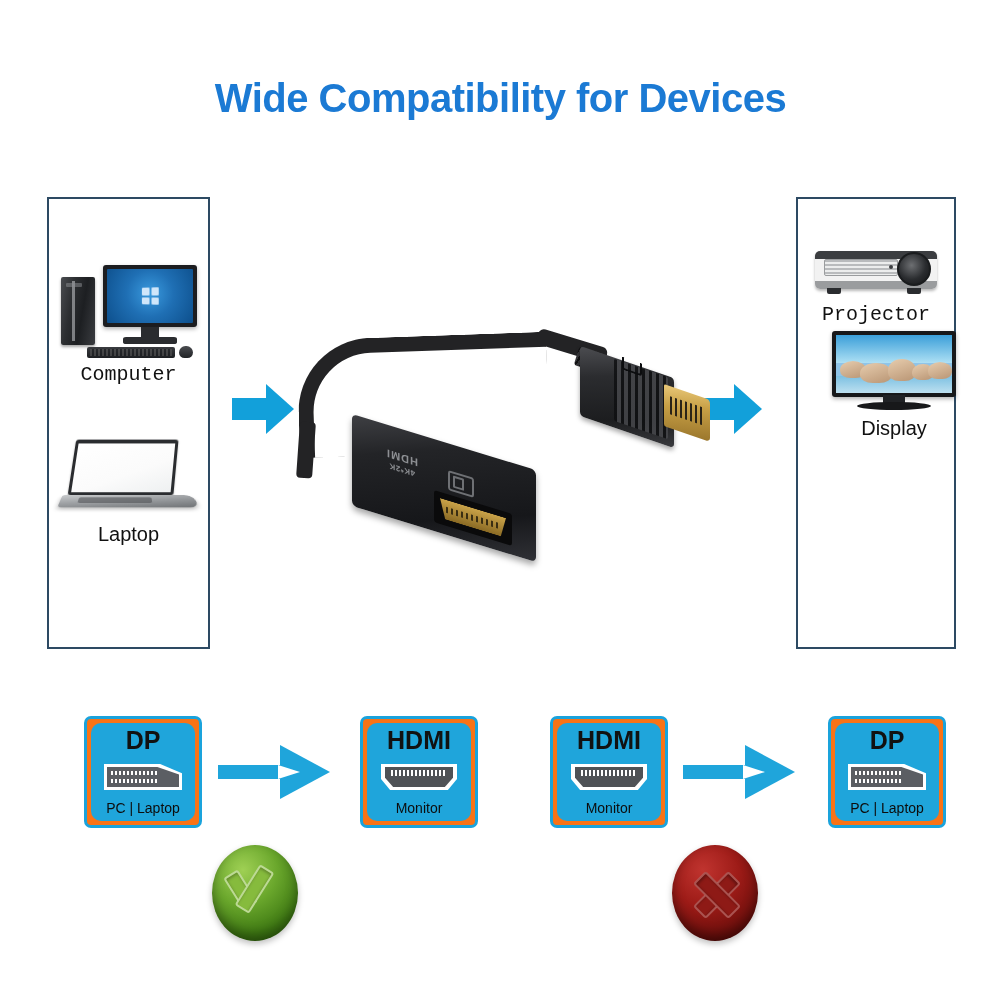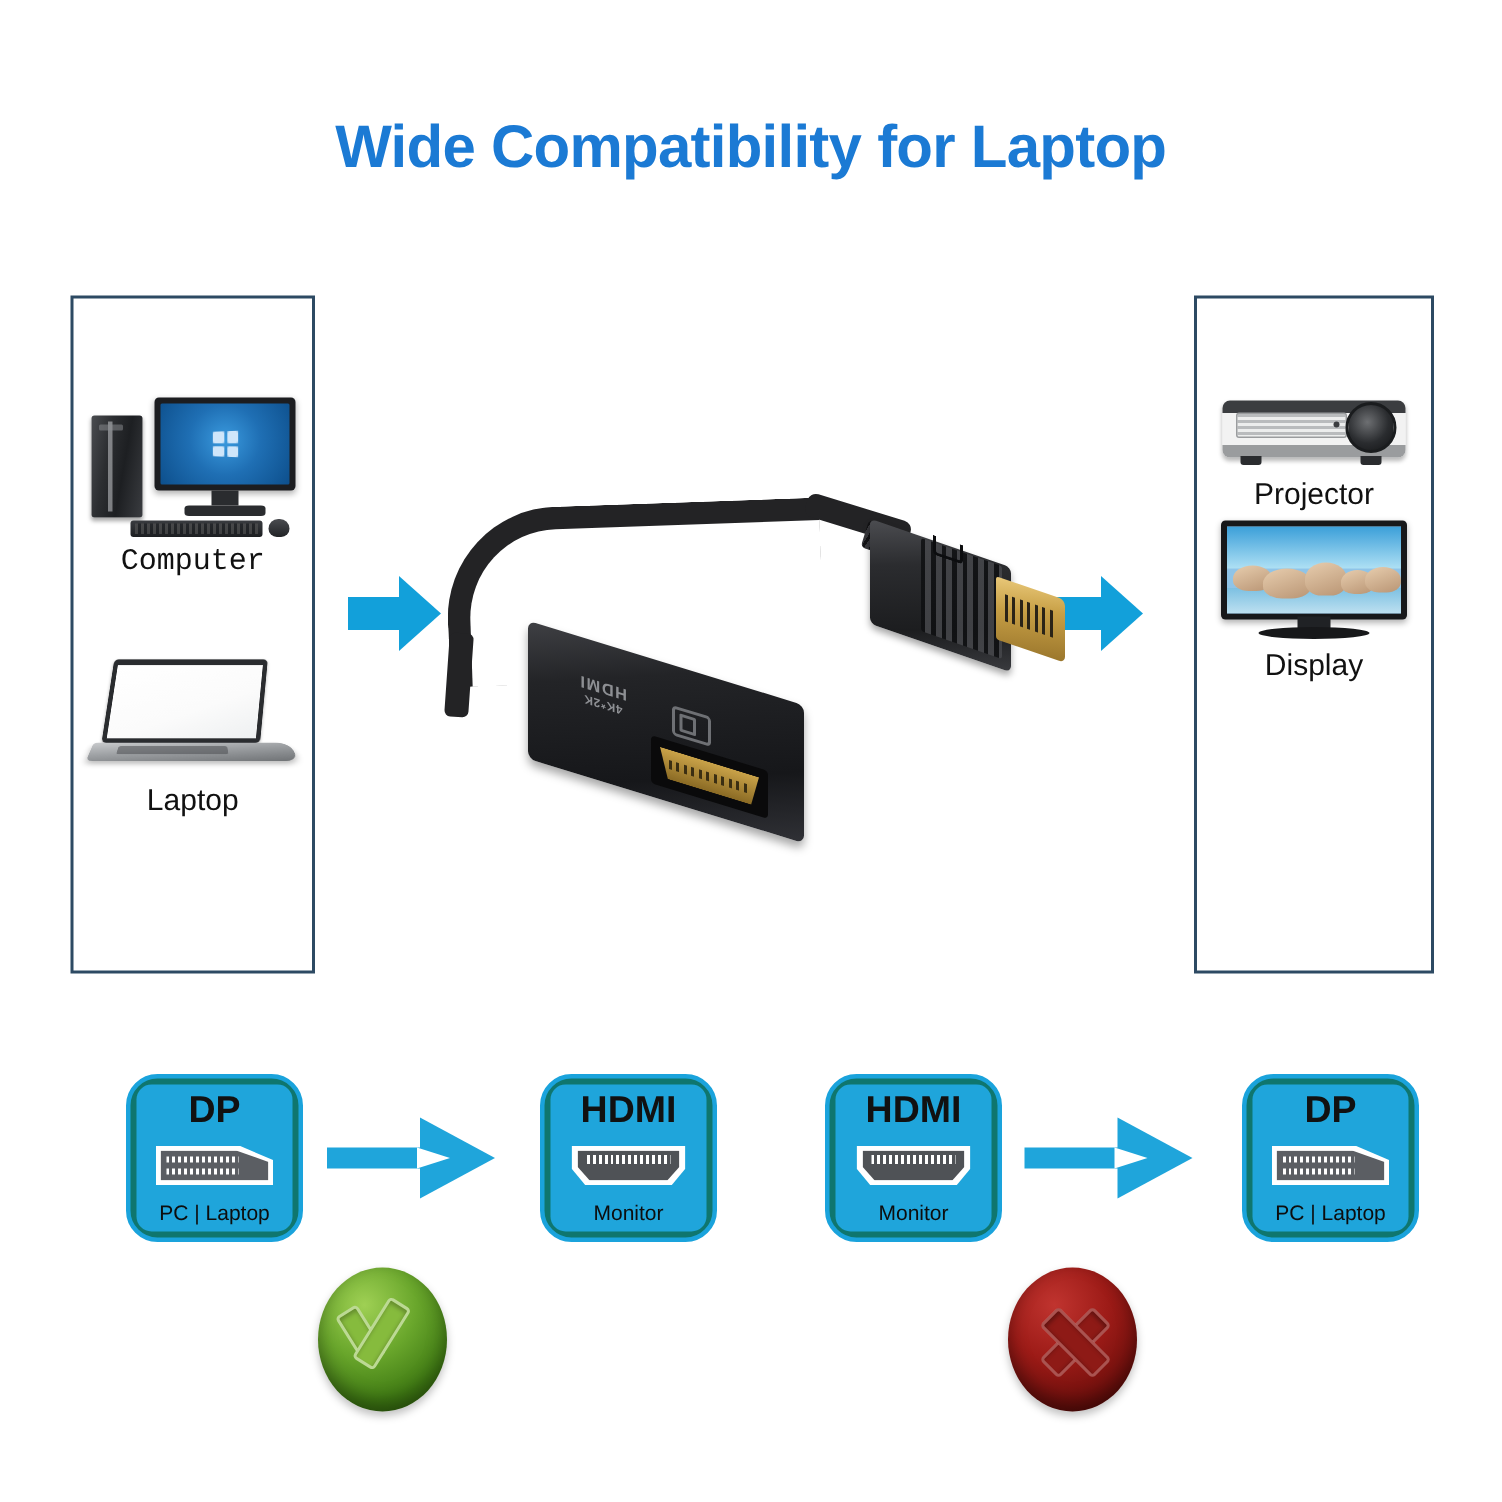--- a/index.html
+++ b/index.html
@@ -253,21 +253,21 @@
     clip-path:polygon(0 0,100% 0,92% 100%,8% 100%);
   }
   .hdmi-port-gold:after{
     content:"";position:absolute;left:6px;top:7px;right:6px;height:6px;
     background:repeating-linear-gradient(90deg,#3a2e12 0 2px,rgba(0,0,0,0) 2px 5px);
   }
 
   
   .conn-box{
     position:absolute;width:118px;height:112px;box-sizing:border-box;
-    border:3px solid #1aa3dc;border-radius:21px;padding:4px;background:#0f766e;
+    border:3px solid #1aa3dc;border-radius:7px;padding:4px;background:#f97316;
   }
   .conn-inner{
     width:100%;height:100%;background:#1fa5db;border-radius:10px;
     display:flex;flex-direction:column;align-items:center;justify-content:space-between;
     padding:5px 0 6px;box-sizing:border-box;
   }
   .conn-title{font-size:25px;font-weight:bold;color:#111111;line-height:1;}
   .conn-sub{font-size:14px;color:#0d0d0d;line-height:1;}
 
   .dp-icon{width:78px;height:26px;position:relative;}
@@ -344,21 +344,21 @@
     position:absolute;left:17px;top:-1px;display:block;width:14px;height:46px;
     background:#8e1a16;border:2px solid rgba(255,255,255,.25);border-radius:3px;
     box-shadow:inset 0 2px 3px rgba(0,0,0,.3);
   }
   .x-mark i.a{transform:rotate(45deg);}
   .x-mark i.b{transform:rotate(-45deg);}
 </style>
 </head>
 <body>
 
-<div id="title">Wide Compatibility for Laptop</div>
+<div id="title">Wide Compatibility for Devices</div>
 
 <div class="panel" id="panel-left">
 
   <div class="device" style="top:62px;font-family:Liberation Mono, monospace;">
     <div class="device-art pc-wrap">
       <div class="pc-tower"></div>
       <div class="pc-monitor">
         <div class="pc-screen">
           <div class="win-logo">
               <i></i>
@@ -383,33 +383,33 @@
         </div>
       <div class="lap-base"></div>
     </div>
     <div class="device-label">Laptop</div>
   </div>
 
 </div>
 
 <div class="panel" id="panel-right">
 
-  <div class="device" style="top:64px;">
+  <div class="device" style="top:48px;font-family:Liberation Mono, monospace;">
     <div class="device-art proj-wrap">
       <div class="proj-body"></div>
       <div class="proj-vent"></div>
       <div class="proj-lens"></div>
       <div class="proj-dot"></div>
       <div class="proj-foot"></div>
       <div class="proj-foot2"></div>
     </div>
     <div class="device-label">Projector</div>
   </div>
 
-  <div class="device" style="top:148px;">
+  <div class="device" style="top:132px;margin-left:18px;">
     <div class="device-art tv-wrap">
       <div class="tv-frame">
         <div class="tv-screen">
           <div class="tv-sky"></div>
           <div class="tv-water"></div>
           <div class="tv-rock" style="left:4px;top:44%;width:26px;height:30%;"></div>
           <div class="tv-rock" style="left:24px;top:48%;width:32px;height:34%;"></div>
           <div class="tv-rock" style="left:52px;top:42%;width:28px;height:38%;"></div>
           <div class="tv-rock" style="left:76px;top:50%;width:22px;height:28%;"></div>
           <div class="tv-rock" style="left:92px;top:46%;width:24px;height:30%;"></div>

